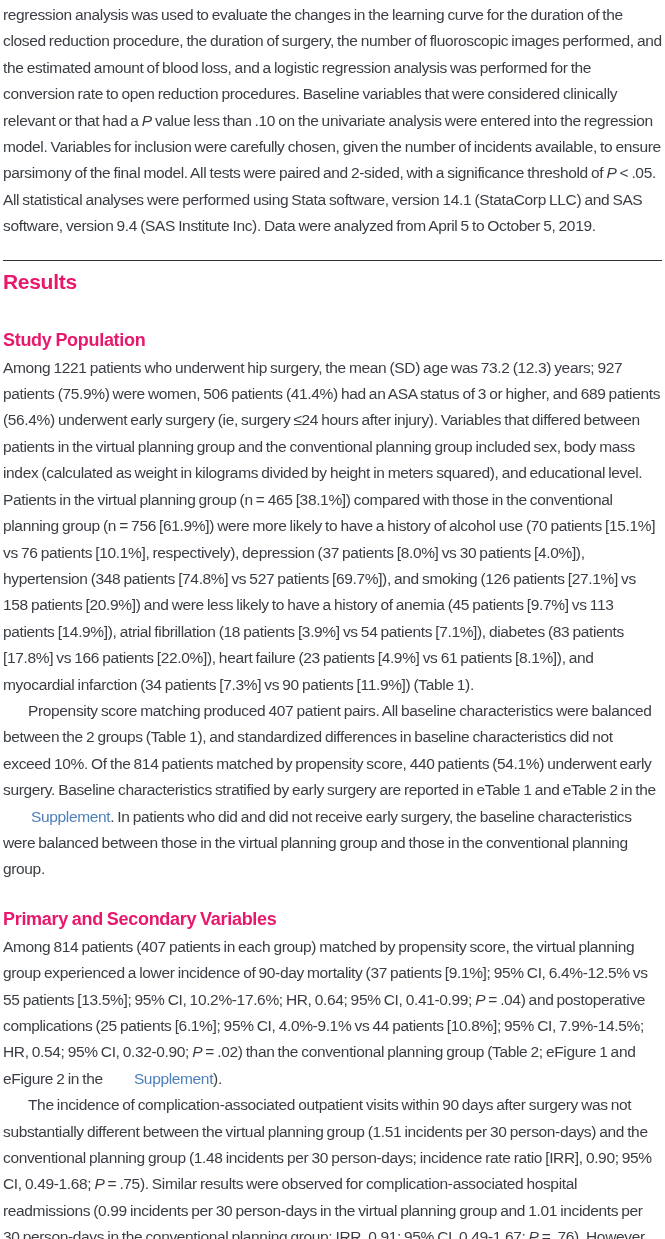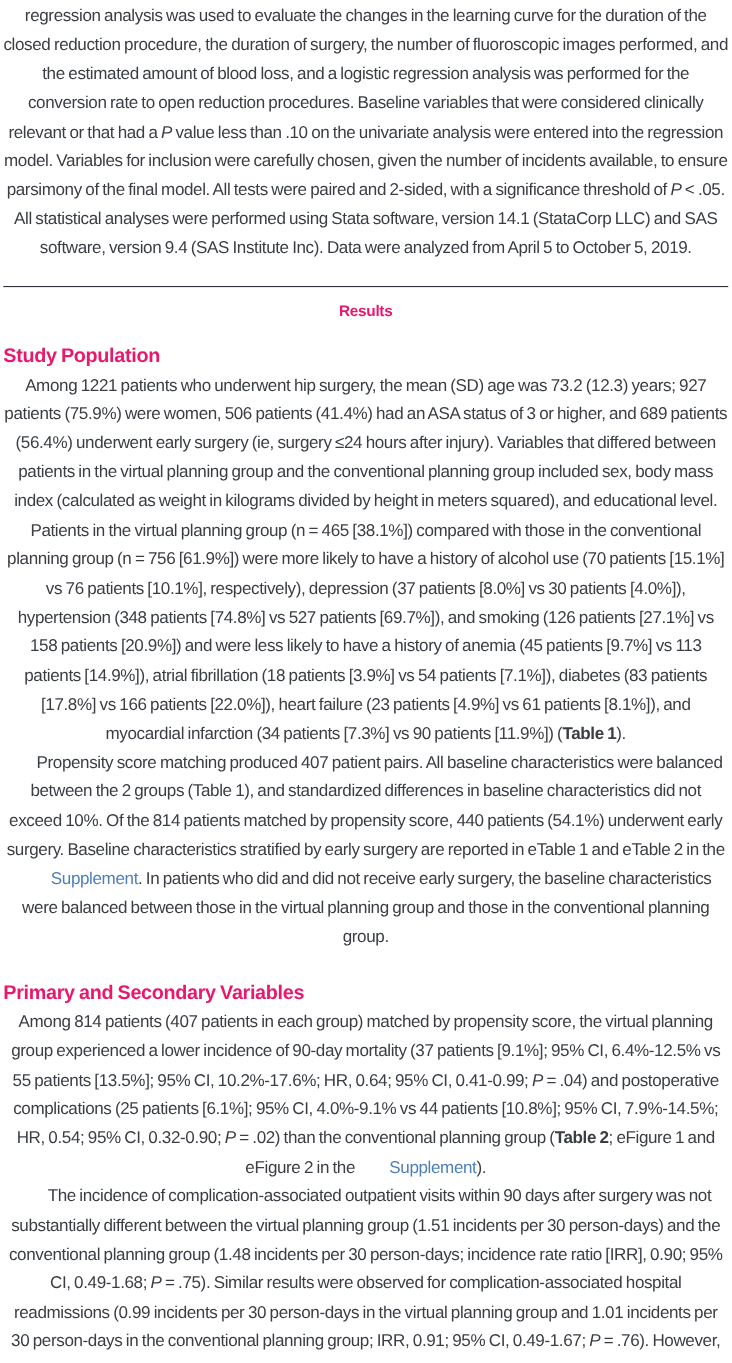--- a/index.html
+++ b/index.html
@@ -17,47 +17,46 @@
     overflow:hidden;
     background:var(--bg);
     color:var(--text);
     font-family:"Liberation Sans","DejaVu Sans",sans-serif;
     font-size:15.5px;
     line-height:26.4px;
     letter-spacing:-0.35px;
     word-spacing:-0.8px;
     padding:2px 3px 0 3px;
   }
-  p.body-par{margin:0;text-align:center;}
+  p.body-par{margin:0;}
   p.indent{text-indent:25px;}
   hr.divider{
     border:none;
     border-top:1.6px solid var(--rule);
     margin:20px 0 0 0;
   }
   h1.sec{
     color:var(--accent);
-    font-size:14px;
+    font-size:21px;
     line-height:26px;
     letter-spacing:-0.3px;
     font-weight:700;
     margin:8px 0 0 0;
-    text-align:center;
   }
   h2.subsec{
     color:var(--accent);
     font-size:18px;
     line-height:24px;
     letter-spacing:-0.3px;
     font-weight:700;
-    margin:16px 0 3px 0;
+    margin:33px 0 3px 0;
   }
   h2.subsec.outcomes{margin-top:24px;}
   em{font-style:italic;}
-  strong{font-weight:700;}
+  strong{font-weight:400;}
   a.run-link{color:var(--link);text-decoration:none;cursor:pointer;margin-left:28px;}
 </style>
 </head>
 <body>
 
 <div class="page">
 
   <p class="body-par"><span>regression analysis was used to evaluate the changes in the learning curve for the duration of the closed reduction procedure, the duration of surgery, the number of fluoroscopic images performed, and the estimated amount of blood loss, and a logistic regression analysis was performed for the conversion rate to open reduction procedures. Baseline variables that were considered clinically relevant or that had a </span><em>P</em><span> value less than .10 on the univariate analysis were entered into the regression model. Variables for inclusion were carefully chosen, given the number of incidents available, to ensure parsimony of the final model. All tests were paired and 2-sided, with a significance threshold of </span><em>P</em><span> &lt; .05. All statistical analyses were performed using Stata software, version 14.1 (StataCorp LLC) and SAS software, version 9.4 (SAS Institute Inc). Data were analyzed from April 5 to October 5, 2019.</span></p>
 
   <hr class="divider">

